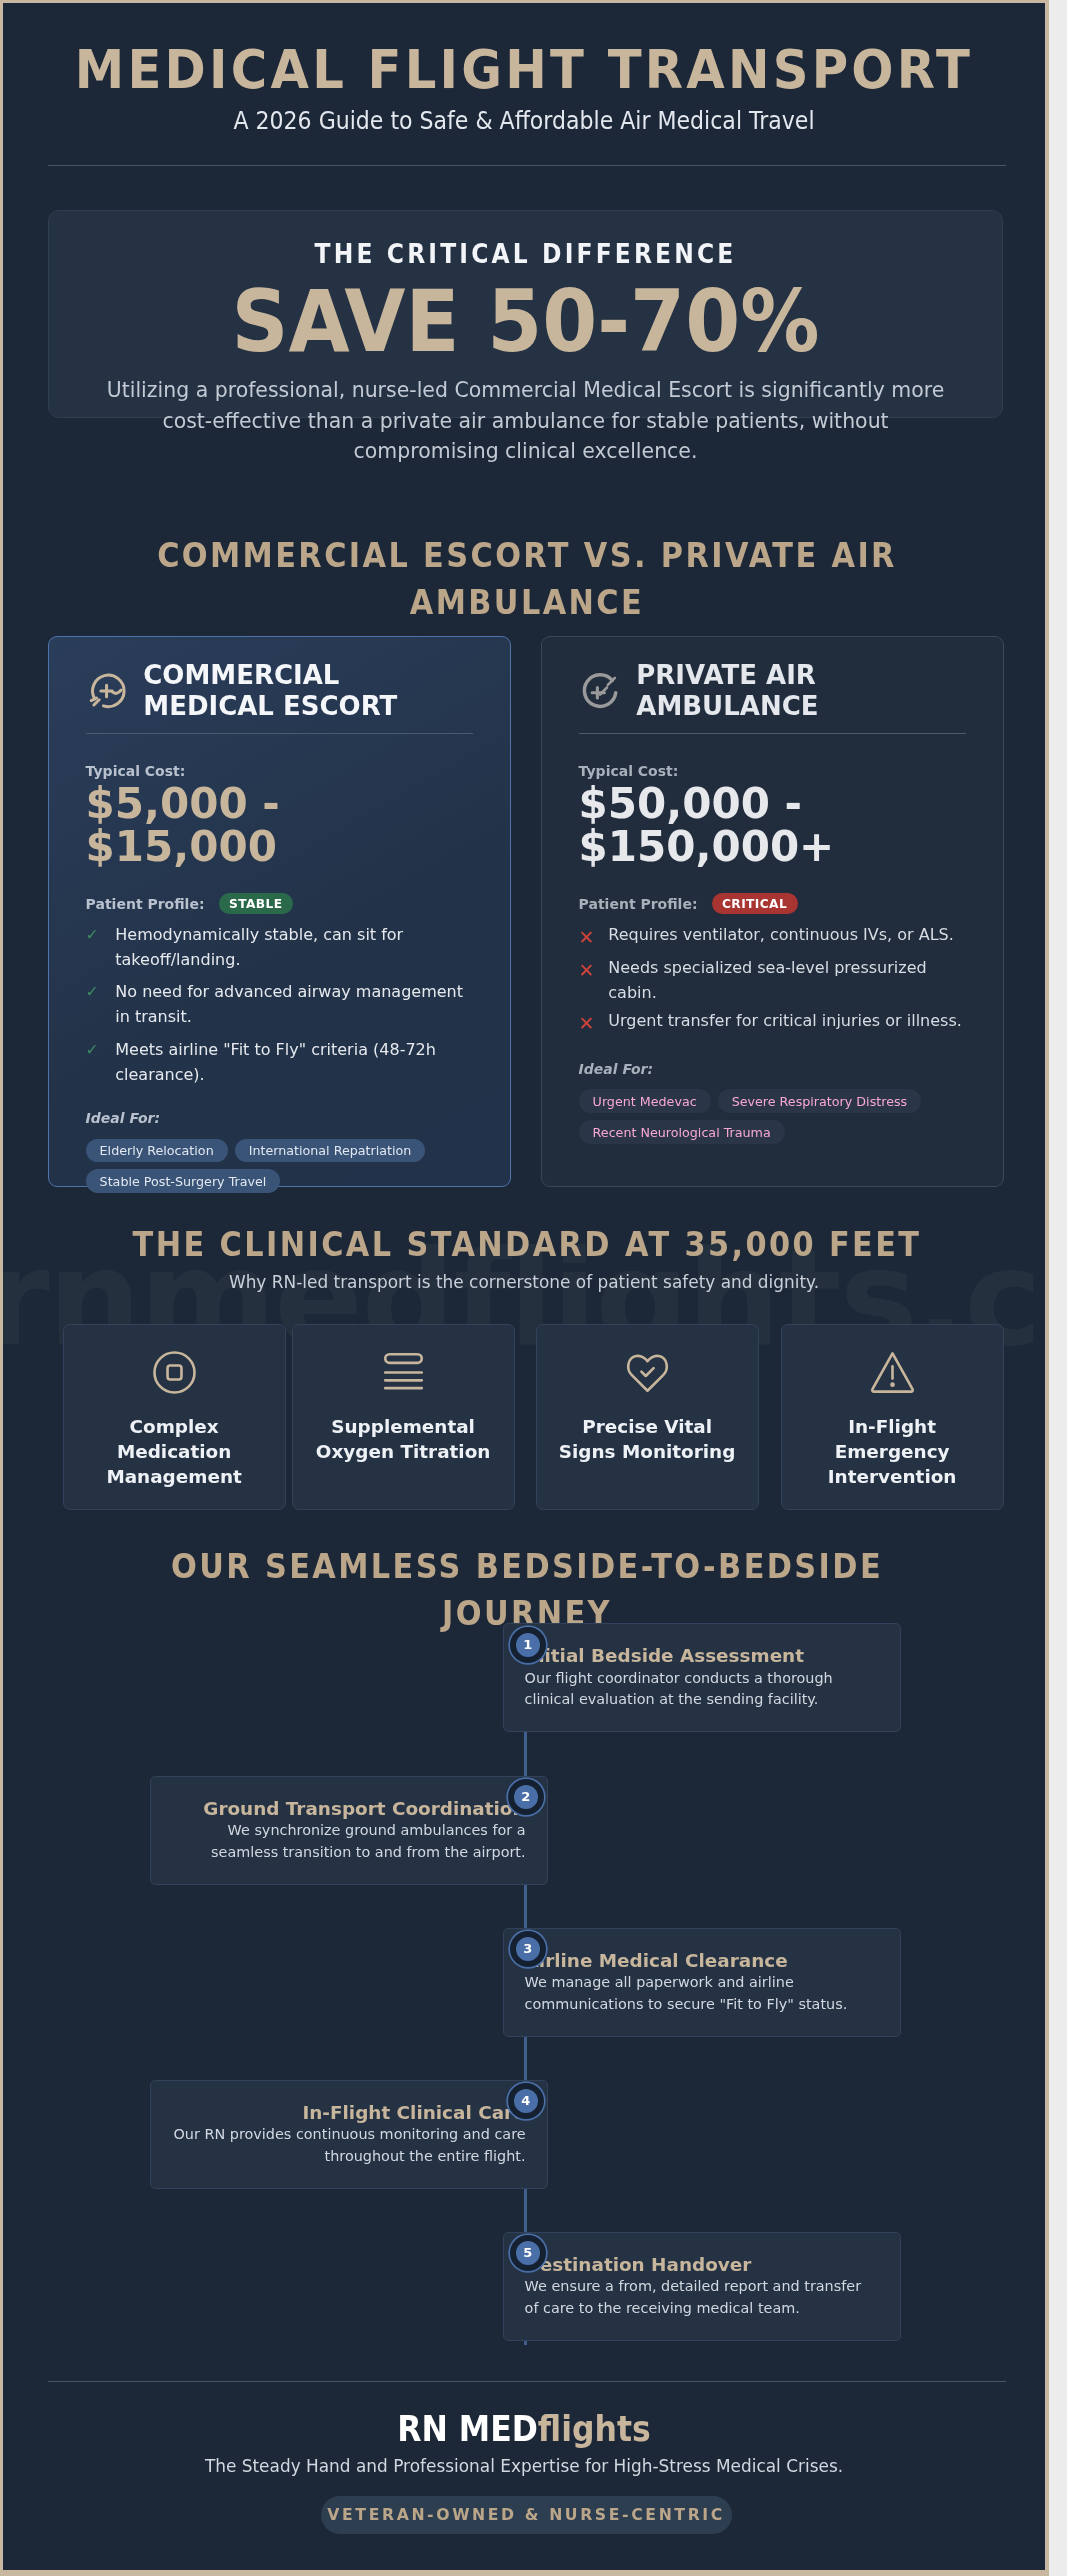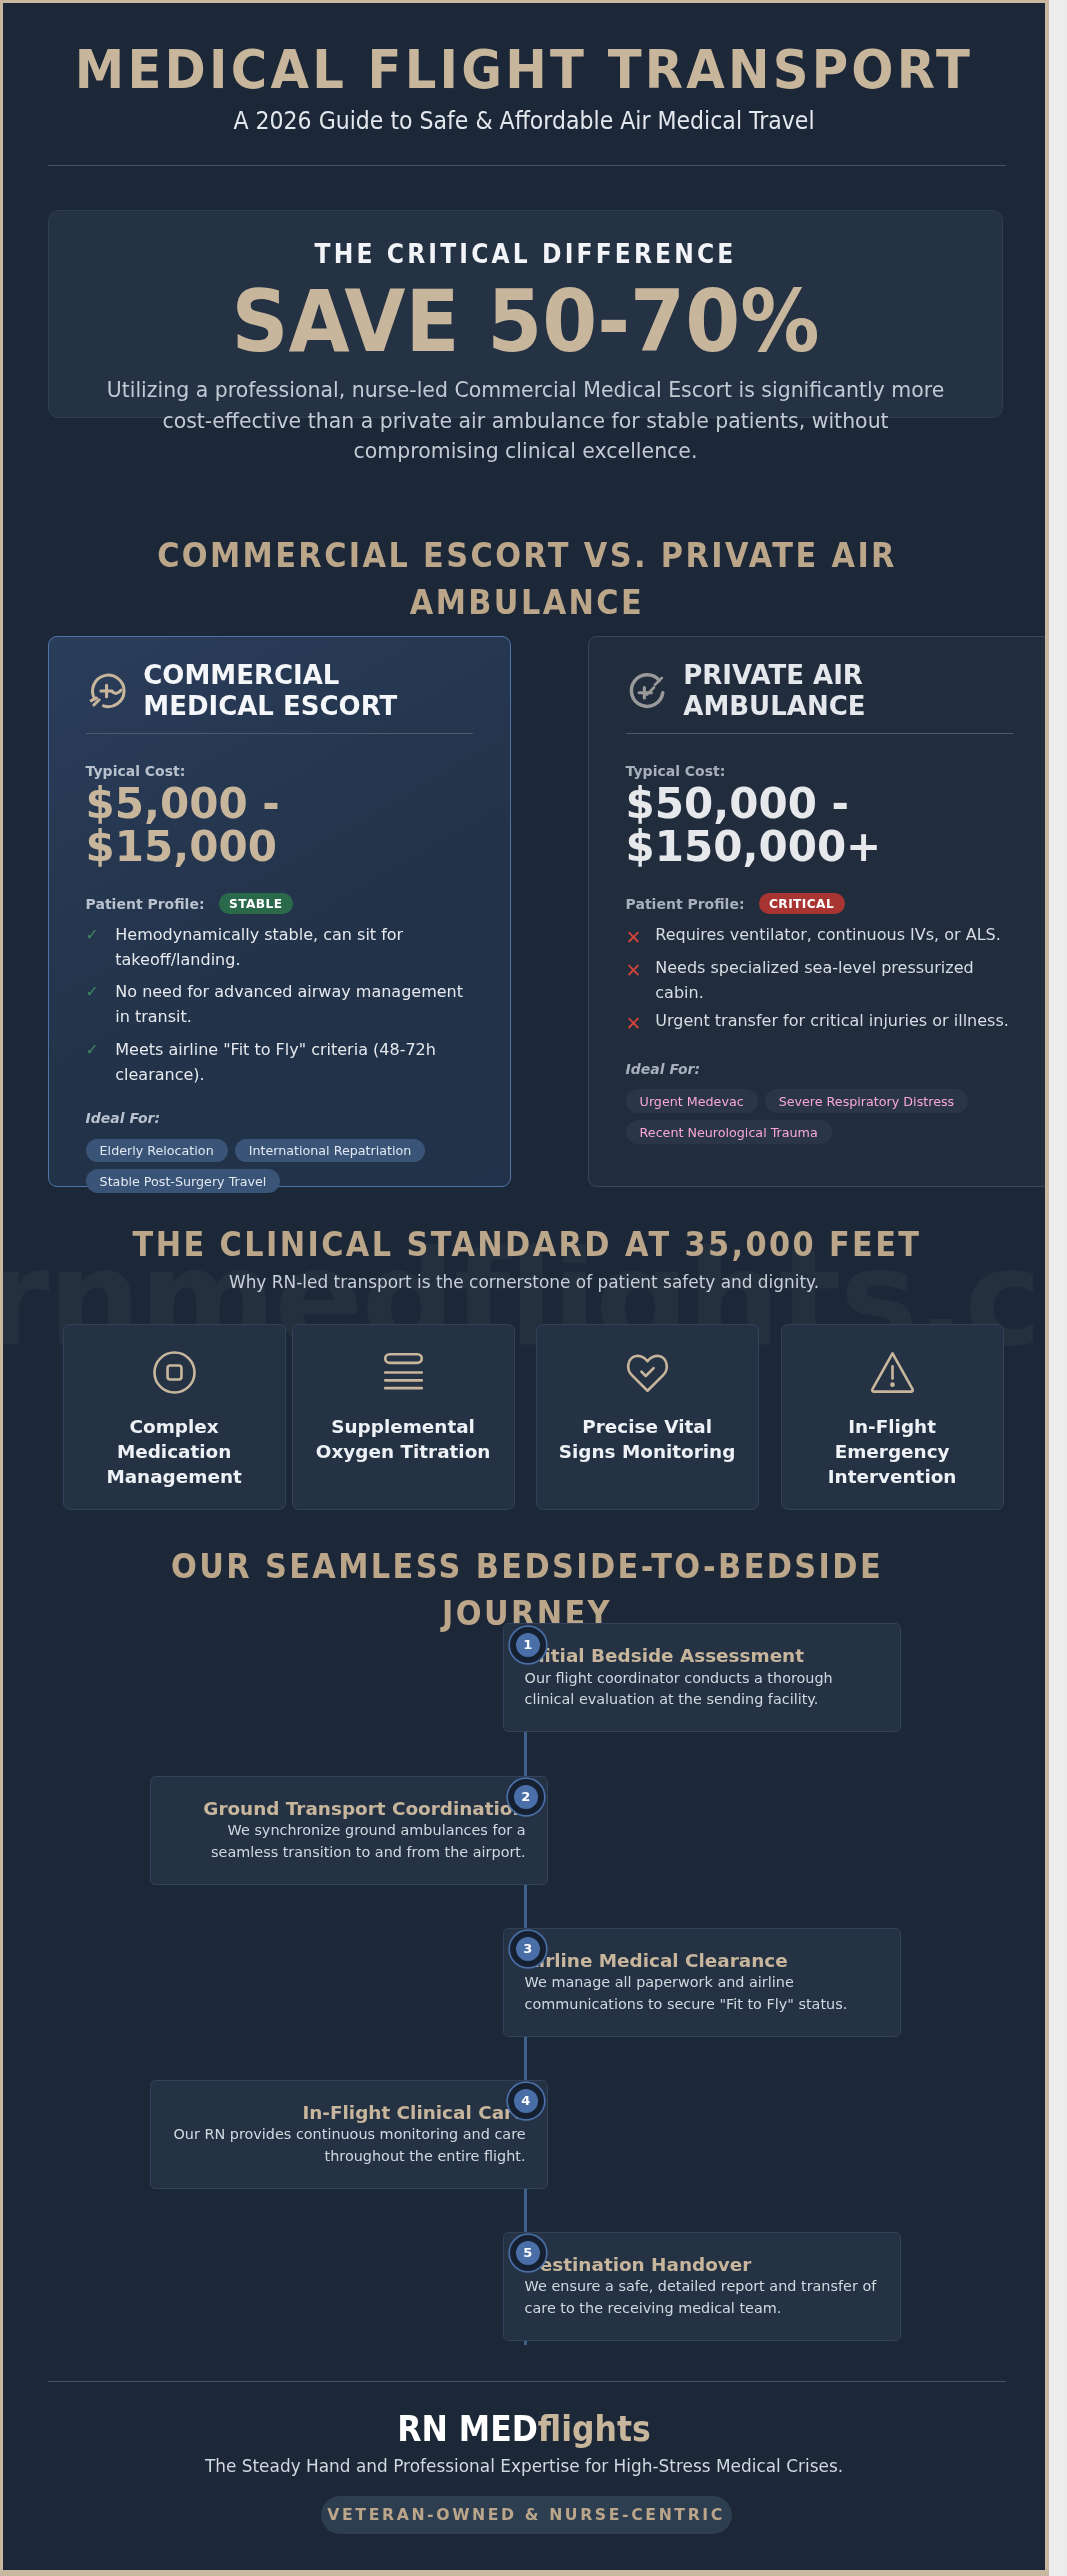--- a/index.html
+++ b/index.html
@@ -60,21 +60,21 @@
   }
   .cmp-card {
     position: absolute; top: 633px; width: 463px; height: 551px; border-radius: 9px;
     padding: 26px 37px;
   }
   .cmp-card.commercial {
     left: 45px; background: linear-gradient(150deg, #2a3d5a 0%, #223248 60%, #22324a 100%);
     border: 1.7px solid #4e74aa;
   }
   .cmp-card.private {
-    left: 538px; background: #212c3d; border: 0.9px solid #3a4859; margin-left: 47px;
+    left: 538px; background: #212c3d; border: 0.9px solid #3a4859;
   }
   .cmp-head { display: flex; align-items: center; gap: 15.7px; height: 56px; }
   .cmp-icon { width: 42px; height: 42px; flex: none; }
   .cmp-title { font-weight: bold; font-size: 26px; line-height: 1.18; color: #f4f6f9; }
   .private .cmp-title { color: #e4e7ec; }
   .cmp-divider { height: 0.9px; background: #4b5a6c; margin: 14px 0 30px; }
   .label { font-weight: bold; font-size: 14px; color: #b8c1cd; }
   .private .label { color: #a8b0bb; }
   .cost { font-weight: bold; font-size: 42px; line-height: 1.02; margin-top: 3.5px; }
   .commercial .cost { color: #c8b69c; }
@@ -299,21 +299,21 @@
     <div class="tl-dot" style="left:507px;top:311px">3</div>
 
     <div class="tl-card left" style="top:460px">
       <div class="tl-title">In-Flight Clinical Care</div>
       <div class="tl-text">Our RN provides continuous monitoring and care throughout the entire flight.</div>
     </div>
     <div class="tl-dot" style="left:505px;top:463px">4</div>
 
     <div class="tl-card right" style="top:612px">
       <div class="tl-title">Destination Handover</div>
-      <div class="tl-text">We ensure a safe, detailed report and transfer of care to the receiving medical team.</div>
+      <div class="tl-text">We ensure a from, detailed report and transfer of care to the receiving medical team.</div>
     </div>
     <div class="tl-dot" style="left:507px;top:615px">5</div>
   </div>
 
   <div class="hr" style="top:2378px"></div>
 
   <div class="footer-brand"><span class="a">RN MED</span><span class="b">flights</span></div>
   <div class="footer-tag">The Steady Hand and Professional Expertise for High-Stress Medical Crises.</div>
   <div class="footer-pill">VETERAN-OWNED &amp; NURSE-CENTRIC</div>
 </div>

